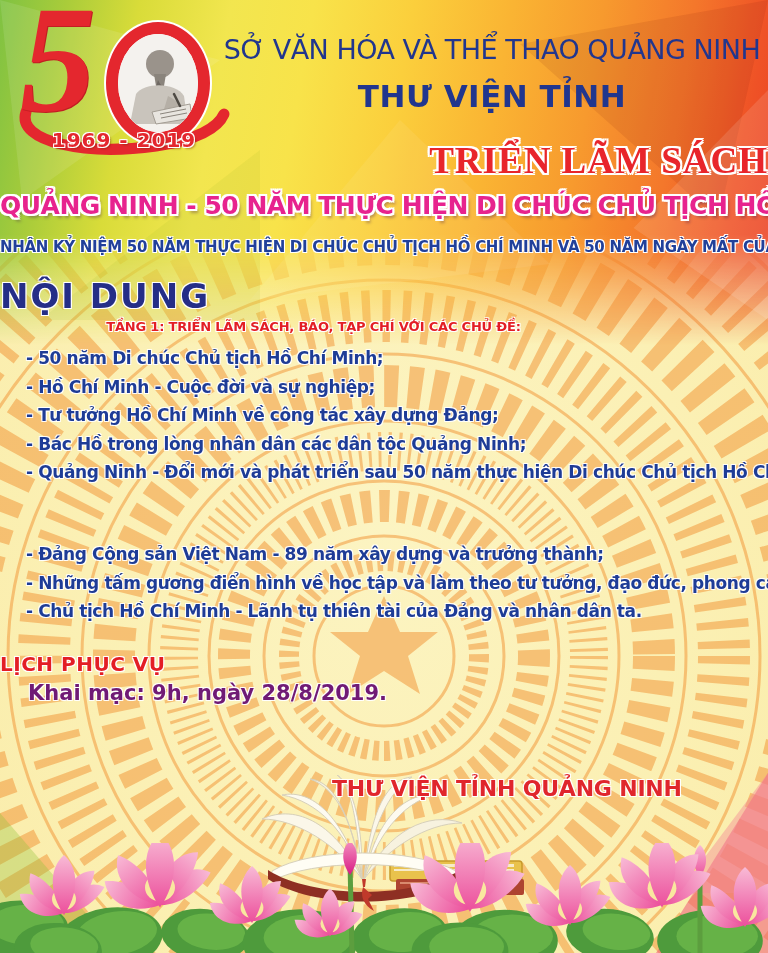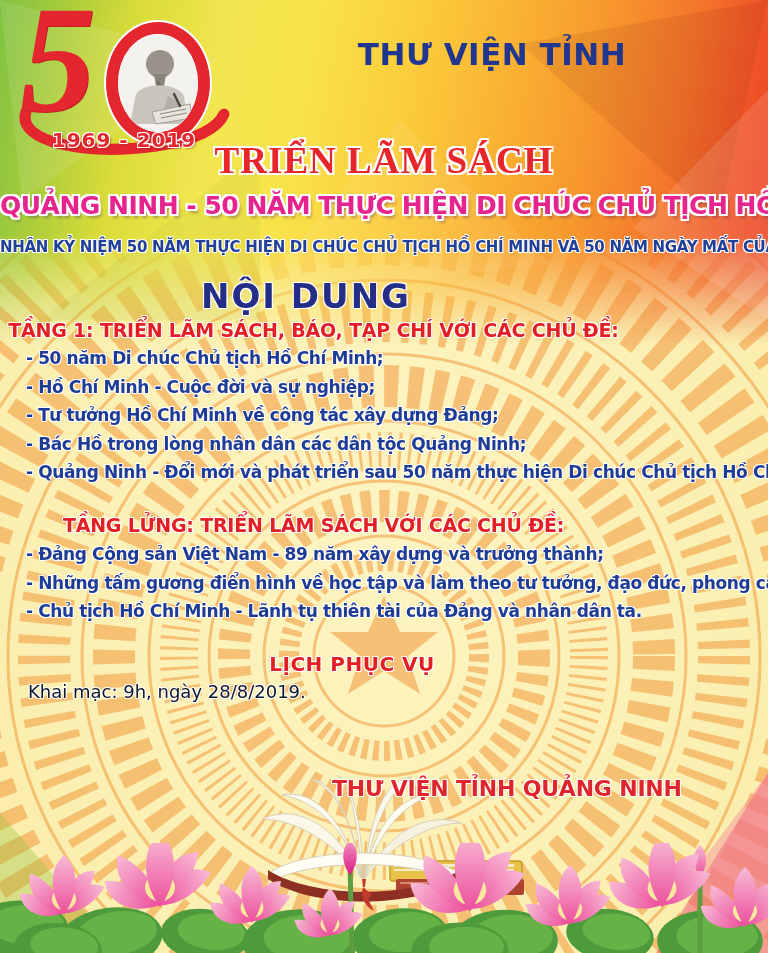--- a/index.html
+++ b/index.html
@@ -37,58 +37,58 @@
     position:absolute;left:0;top:126px;width:220px;text-align:center;
     font-size:20px;font-weight:bold;color:#E4272E;letter-spacing:1px;
     text-shadow:-1px -1px 0 #fff,1px -1px 0 #fff,-1px 1px 0 #fff,1px 1px 0 #fff,2px 2px 2px rgba(120,40,0,.45);
   }
   
   .ow{ text-shadow:-2px -2px 0 #fff,2px -2px 0 #fff,-2px 2px 0 #fff,2px 2px 0 #fff,-2px 0 0 #fff,2px 0 0 #fff,0 -2px 0 #fff,0 2px 0 #fff; }
   .ow1{ text-shadow:-1px -1px 0 #fff,1px -1px 0 #fff,-1px 1px 0 #fff,1px 1px 0 #fff; }
   
   .hdr{position:absolute;left:222px;top:34px;width:540px;text-align:center;z-index:6;color:#21368E;}
   .hdr-line1{font-size:27px;font-weight:500;letter-spacing:-0.5px;white-space:nowrap;}
-  .hdr-line2{font-size:31px;font-weight:bold;letter-spacing:0.5px;margin-top:2px;}
+  .hdr-line2{font-size:31px;font-weight:bold;letter-spacing:0.5px;margin-top:13px;}
   
   .title{
-    position:absolute;left:0;top:139px;width:768px;text-align:center;z-index:5;
+    position:absolute;left:0;top:139px;width:768px;text-align:right;z-index:5;
     font-family:"Liberation Serif","DejaVu Serif",serif;font-weight:bold;
     font-size:37px;color:#E8252B;letter-spacing:1px;white-space:nowrap;
   }
   .subtitle{
     position:absolute;left:0;top:191px;width:768px;text-align:center;z-index:5;
     font-size:25px;font-weight:bold;color:#E7238E;letter-spacing:-0.5px;white-space:nowrap;
     text-shadow:-2px -2px 0 #fff,2px -2px 0 #fff,-2px 2px 0 #fff,2px 2px 0 #fff,-2px 0 0 #fff,2px 0 0 #fff,0 -2px 0 #fff,0 2px 0 #fff,3px 4px 3px rgba(60,20,80,.35);
   }
   .occasion{
     position:absolute;left:0;top:238px;width:768px;text-align:center;z-index:5;
     font-size:15px;font-weight:bold;color:#21409A;letter-spacing:-0.3px;white-space:nowrap;
   }
   .noidung{
-    position:absolute;left:0;top:276px;width:612px;text-align:center;z-index:5;
+    position:absolute;left:0;top:276px;width:612px;z-index:5;
     font-size:34px;font-weight:bold;color:#252E87;letter-spacing:2px;
   }
   .sec-head{
     position:absolute;width:627px;text-align:center;z-index:5;
-    font-size:19px;font-weight:bold;color:#E31E25;letter-spacing:-0.2px;white-space:nowrap;
+    font-size:13px;font-weight:bold;color:#E31E25;letter-spacing:-0.2px;white-space:nowrap;
   }
   .sec1-head{top:319px;}
   .sec2-head{top:514px;}
   .topic-list{position:absolute;left:26px;z-index:5;list-style:none;margin:0;padding:0;
     font-size:17px;font-weight:bold;color:#1E3C96;letter-spacing:-0.4px;}
   .topic-list li{line-height:28.6px;white-space:nowrap;
     text-shadow:-1px -1px 0 rgba(255,255,255,.9),1px -1px 0 rgba(255,255,255,.9),-1px 1px 0 rgba(255,255,255,.9),1px 1px 0 rgba(255,255,255,.9);}
   .list1{top:344px;}
   .list2{top:540px;}
   .sched-head{
-    position:absolute;left:0;top:652px;width:704px;text-align:center;z-index:5;
+    position:absolute;left:0;top:652px;width:704px;z-index:5;
     font-size:20px;font-weight:bold;color:#E31E25;letter-spacing:0.5px;
   }
   .sched-line{
-    position:absolute;left:28px;z-index:5;font-size:18px;font-weight:normal;color:#0f172a;white-space:nowrap;
+    position:absolute;left:28px;z-index:5;font-size:21px;font-weight:bold;color:#701a75;white-space:nowrap;
     text-shadow:-1px -1px 0 rgba(255,255,255,.9),1px -1px 0 rgba(255,255,255,.9),-1px 1px 0 rgba(255,255,255,.9),1px 1px 0 rgba(255,255,255,.9);
   }
   .sched1{top:681px;}
   .sched2{top:711px;}
   .organizer{
     position:absolute;right:16px;top:776px;width:420px;text-align:left;z-index:6;
     font-size:22px;font-weight:bold;color:#E0262C;letter-spacing:-0.2px;white-space:nowrap;
   }
   .book-svg{position:absolute;left:242px;top:775px;z-index:4;}
   .lotus-svg{position:absolute;left:0;bottom:0;z-index:5;}
@@ -150,39 +150,39 @@
         <path d="M34,78 L72,70 L74,84 L38,90 Z" fill="#E8E5DF" stroke="#A39D94" stroke-width="1"></path>
         <line x1="42" y1="80" x2="68" y2="75" stroke="#8A847C" stroke-width="1"></line>
         <line x1="43" y1="84" x2="69" y2="79" stroke="#8A847C" stroke-width="1"></line>
         <path d="M56,60 L62,72" stroke="#4E4A44" stroke-width="2.5" stroke-linecap="round"></path>
       </svg>
     </div>
     <div class="logo-years">1969 - 2019</div>
   </div>
 
   <div class="hdr">
+    <div class="hdr-line1">SỞ VĂN HÓA VÀ THỂ THAO QUẢNG NINH</div>
     <div class="hdr-line2">THƯ VIỆN TỈNH</div>
   </div>
 
   <div class="title ow">TRIỂN LÃM SÁCH</div>
   <div class="subtitle">QUẢNG NINH - 50 NĂM THỰC HIỆN DI CHÚC CHỦ TỊCH HỒ CHÍ MINH</div>
   <div class="occasion ow1">NHÂN KỶ NIỆM 50 NĂM THỰC HIỆN DI CHÚC CHỦ TỊCH HỒ CHÍ MINH VÀ 50 NĂM NGÀY MẤT CỦA NGƯỜI (1969 - 2019)</div>
 
   <div class="noidung ow1">NỘI DUNG</div>
 
   <div class="sec-head sec1-head ow1">TẦNG 1: TRIỂN LÃM SÁCH, BÁO, TẠP CHÍ VỚI CÁC CHỦ ĐỀ:</div>
   <ul class="topic-list list1">
     <li>- 50 năm Di chúc Chủ tịch Hồ Chí Minh;</li>
     <li>- Hồ Chí Minh - Cuộc đời và sự nghiệp;</li>
     <li>- Tư tưởng Hồ Chí Minh về công tác xây dựng Đảng;</li>
     <li>- Bác Hồ trong lòng nhân dân các dân tộc Quảng Ninh;</li>
     <li>- Quảng Ninh - Đổi mới và phát triển sau 50 năm thực hiện Di chúc Chủ tịch Hồ Chí Minh.</li>
   </ul>
 
-  <div class="sec-head sec2-head ow1">TẦNG LỬNG: TRIỂN LÃM SÁCH VỚI CÁC CHỦ ĐỀ:</div>
   <ul class="topic-list list2">
     <li>- Đảng Cộng sản Việt Nam - 89 năm xây dựng và trưởng thành;</li>
     <li>- Những tấm gương điển hình về học tập và làm theo tư tưởng, đạo đức, phong cách Hồ Chí Minh;</li>
     <li>- Chủ tịch Hồ Chí Minh - Lãnh tụ thiên tài của Đảng và nhân dân ta.</li>
   </ul>
 
   <div class="sched-head ow1">LỊCH PHỤC VỤ</div>
   <div class="sched-line sched1">Khai mạc: 9h, ngày 28/8/2019.</div>
 
   <div class="organizer ow1">THƯ VIỆN TỈNH QUẢNG NINH</div>

